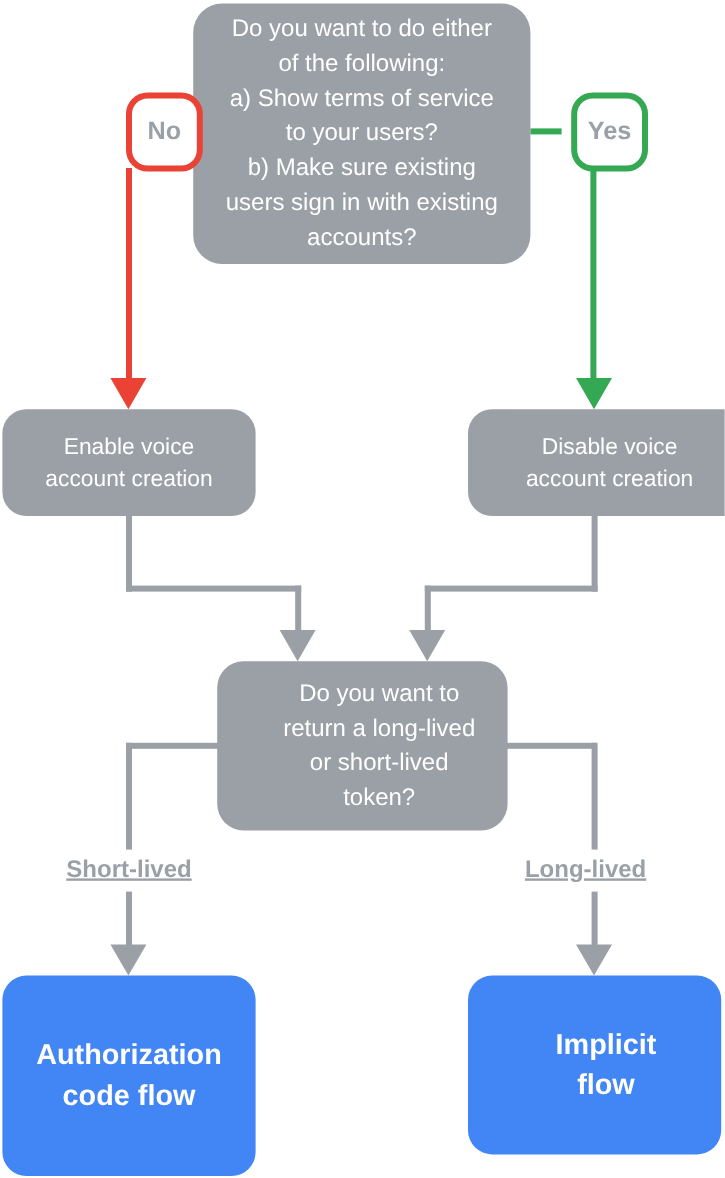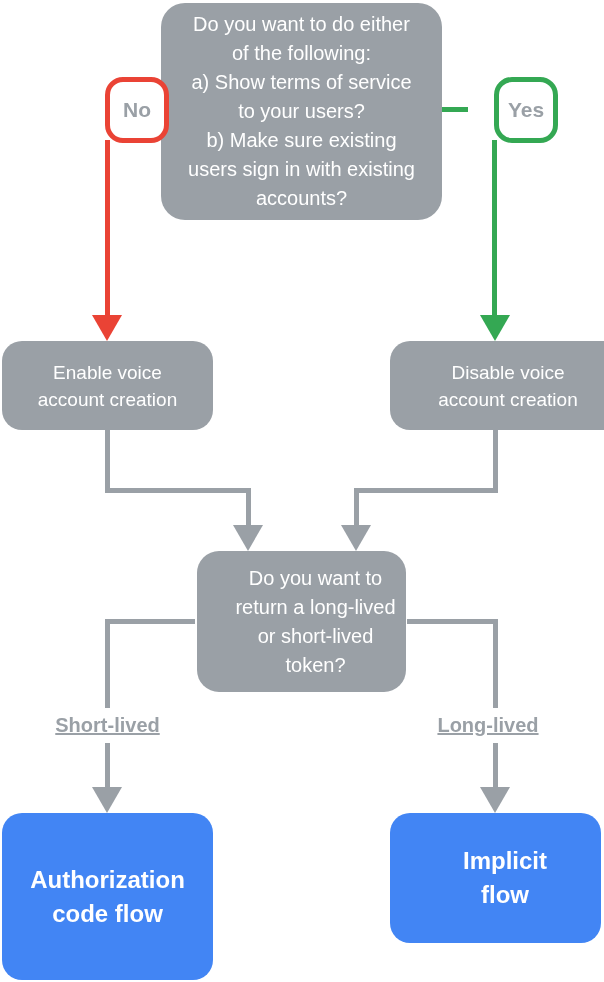--- a/index.html
+++ b/index.html
@@ -132,36 +132,36 @@
   <div class="node question-top" style="left:161px; top:3px; width:281px; height:217px; padding:8px 4px;">Do you want to do either
 of the following:
 a) Show terms of service
 to your users?
 b) Make sure existing
 users sign in with existing
 accounts?</div>
 
   <div class="badge no" style="left:73px; top:77px; width:64px; height:66px;">No</div>
 
-  <div class="badge yes" style="left:462px; top:77px; width:64px; height:66px;">Yes</div>
+  <div class="badge yes" style="left:444px; top:77px; width:64px; height:66px;">Yes</div>
 
   <div class="node" style="left:2px; top:341px; width:211px; height:89px; border-radius:20px;">Enable voice
 account creation</div>
 
   <div class="node" style="left:390px; top:341px; width:236px; height:89px; border-radius:20px;">Disable voice
 account creation</div>
 
-  <div class="node question-mid" style="left:197px; top:551px; width:209px; height:141px; border-radius:22px;padding-left:28px;">Do you want to
+  <div class="node question-mid" style="left:181px; top:551px; width:242px; height:141px; border-radius:22px;padding-left:28px;">Do you want to
 return a long-lived
 or short-lived
 token?</div>
 
   <div class="edge-label" style="left:23px; top:708px; width:169px; height:35px;">Short-lived</div>
 
   <div class="edge-label" style="left:404px; top:708px; width:168px; height:35px;">Long-lived</div>
 
   <div class="node result" style="left:2px; top:813px; width:211px; height:167px;">Authorization
 code flow</div>
 
-  <div class="node result" style="left:390px; top:813px; width:211px; height:130px;padding-left:19px;">Implicit
+  <div class="node result" style="left:390px; top:813px; width:211px; height:149px;padding-left:19px;">Implicit
 flow</div>
 
 </div>
 
 </body></html>

